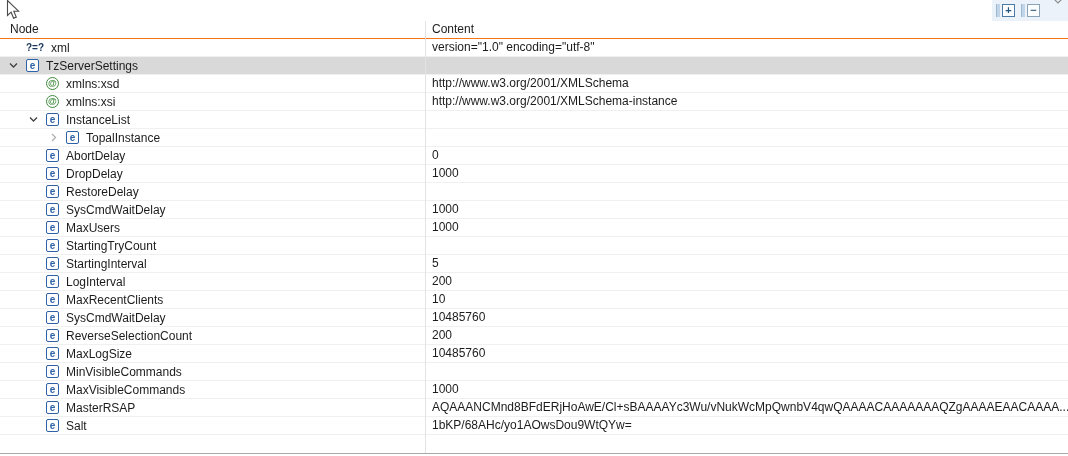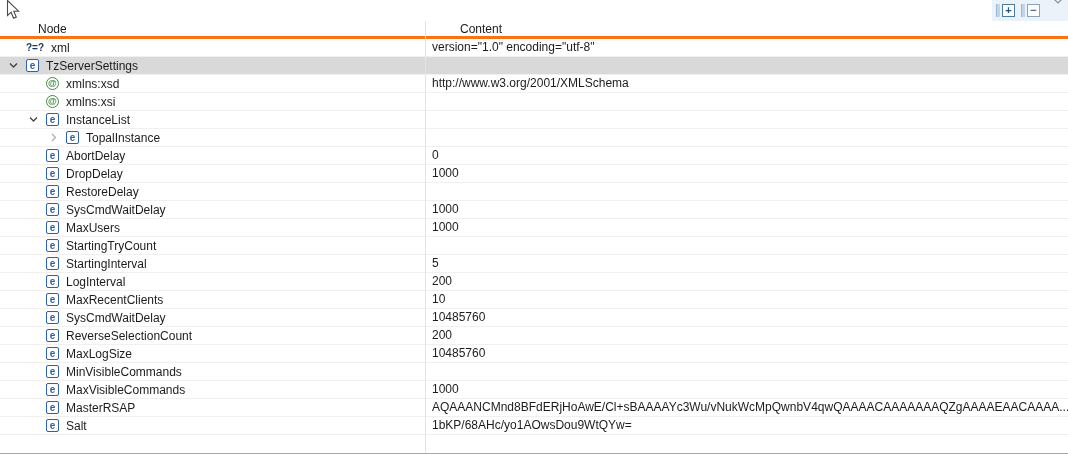--- a/index.html
+++ b/index.html
@@ -28,21 +28,21 @@
     color:#24557f;font:bold 11px/10px "Liberation Sans",sans-serif;text-align:center;
   }
   .tool-btn.collapse .box{border-color:#8aa3b8;color:#4a6b85;}
   .panel-chevron{position:absolute;right:5px;top:-2px;}
 
   
   .cursor{position:absolute;left:6px;top:0;z-index:50;pointer-events:none;}
 
   
   .grid{position:absolute;left:0;top:21px;right:0;bottom:0;}
-  .hdr{display:flex;height:18px;line-height:17px;border-bottom:3px solid #f97316;box-sizing:border-box;padding-left:28px;}
+  .hdr{display:flex;height:18px;line-height:17px;border-bottom:1px solid #f97316;box-sizing:border-box;}
   .hdr .col-node{width:425px;padding-left:10px;box-sizing:border-box;}
   .hdr .col-content{flex:1;padding-left:7px;box-sizing:border-box;}
 
   .row{display:flex;height:18px;box-sizing:border-box;border-bottom:1px solid #f0f0f0;background:#fff;}
   .row.selected{background:#d9d9d9;}
   .node-cell{width:425px;box-sizing:border-box;display:flex;align-items:center;overflow:hidden;white-space:nowrap;}
   .content-cell{flex:1;box-sizing:border-box;padding-left:7px;line-height:17px;overflow:hidden;white-space:nowrap;}
 
   .chev{width:20px;flex:0 0 20px;display:inline-flex;align-items:center;padding-left:2px;box-sizing:border-box;height:18px;}
   .ico-e{
@@ -120,20 +120,21 @@
             <span class="nlabel">xmlns:xsd</span>
           </div>
           <div class="cell content-cell">http://www.w3.org/2001/XMLSchema</div>
         </div>
         <div class="row">
           <div class="cell node-cell" style="padding-left: 26px;">
             <span class="chev"></span>
             <span class="ico-a">@</span>
             <span class="nlabel">xmlns:xsi</span>
           </div>
+          <div class="cell content-cell">http://www.w3.org/2001/XMLSchema-instance</div>
         </div>
         <div class="row">
           <div class="cell node-cell" style="padding-left: 26px;">
             <span class="chev">
               <svg width="11" height="11" viewBox="0 0 11 11">
                 <polyline points="2,3.5 5.5,7 9,3.5" fill="none" stroke="#424242" stroke-width="1.3"></polyline>
               </svg>
             </span>
             <span class="ico-e">e</span>
             <span class="nlabel">InstanceList</span>

